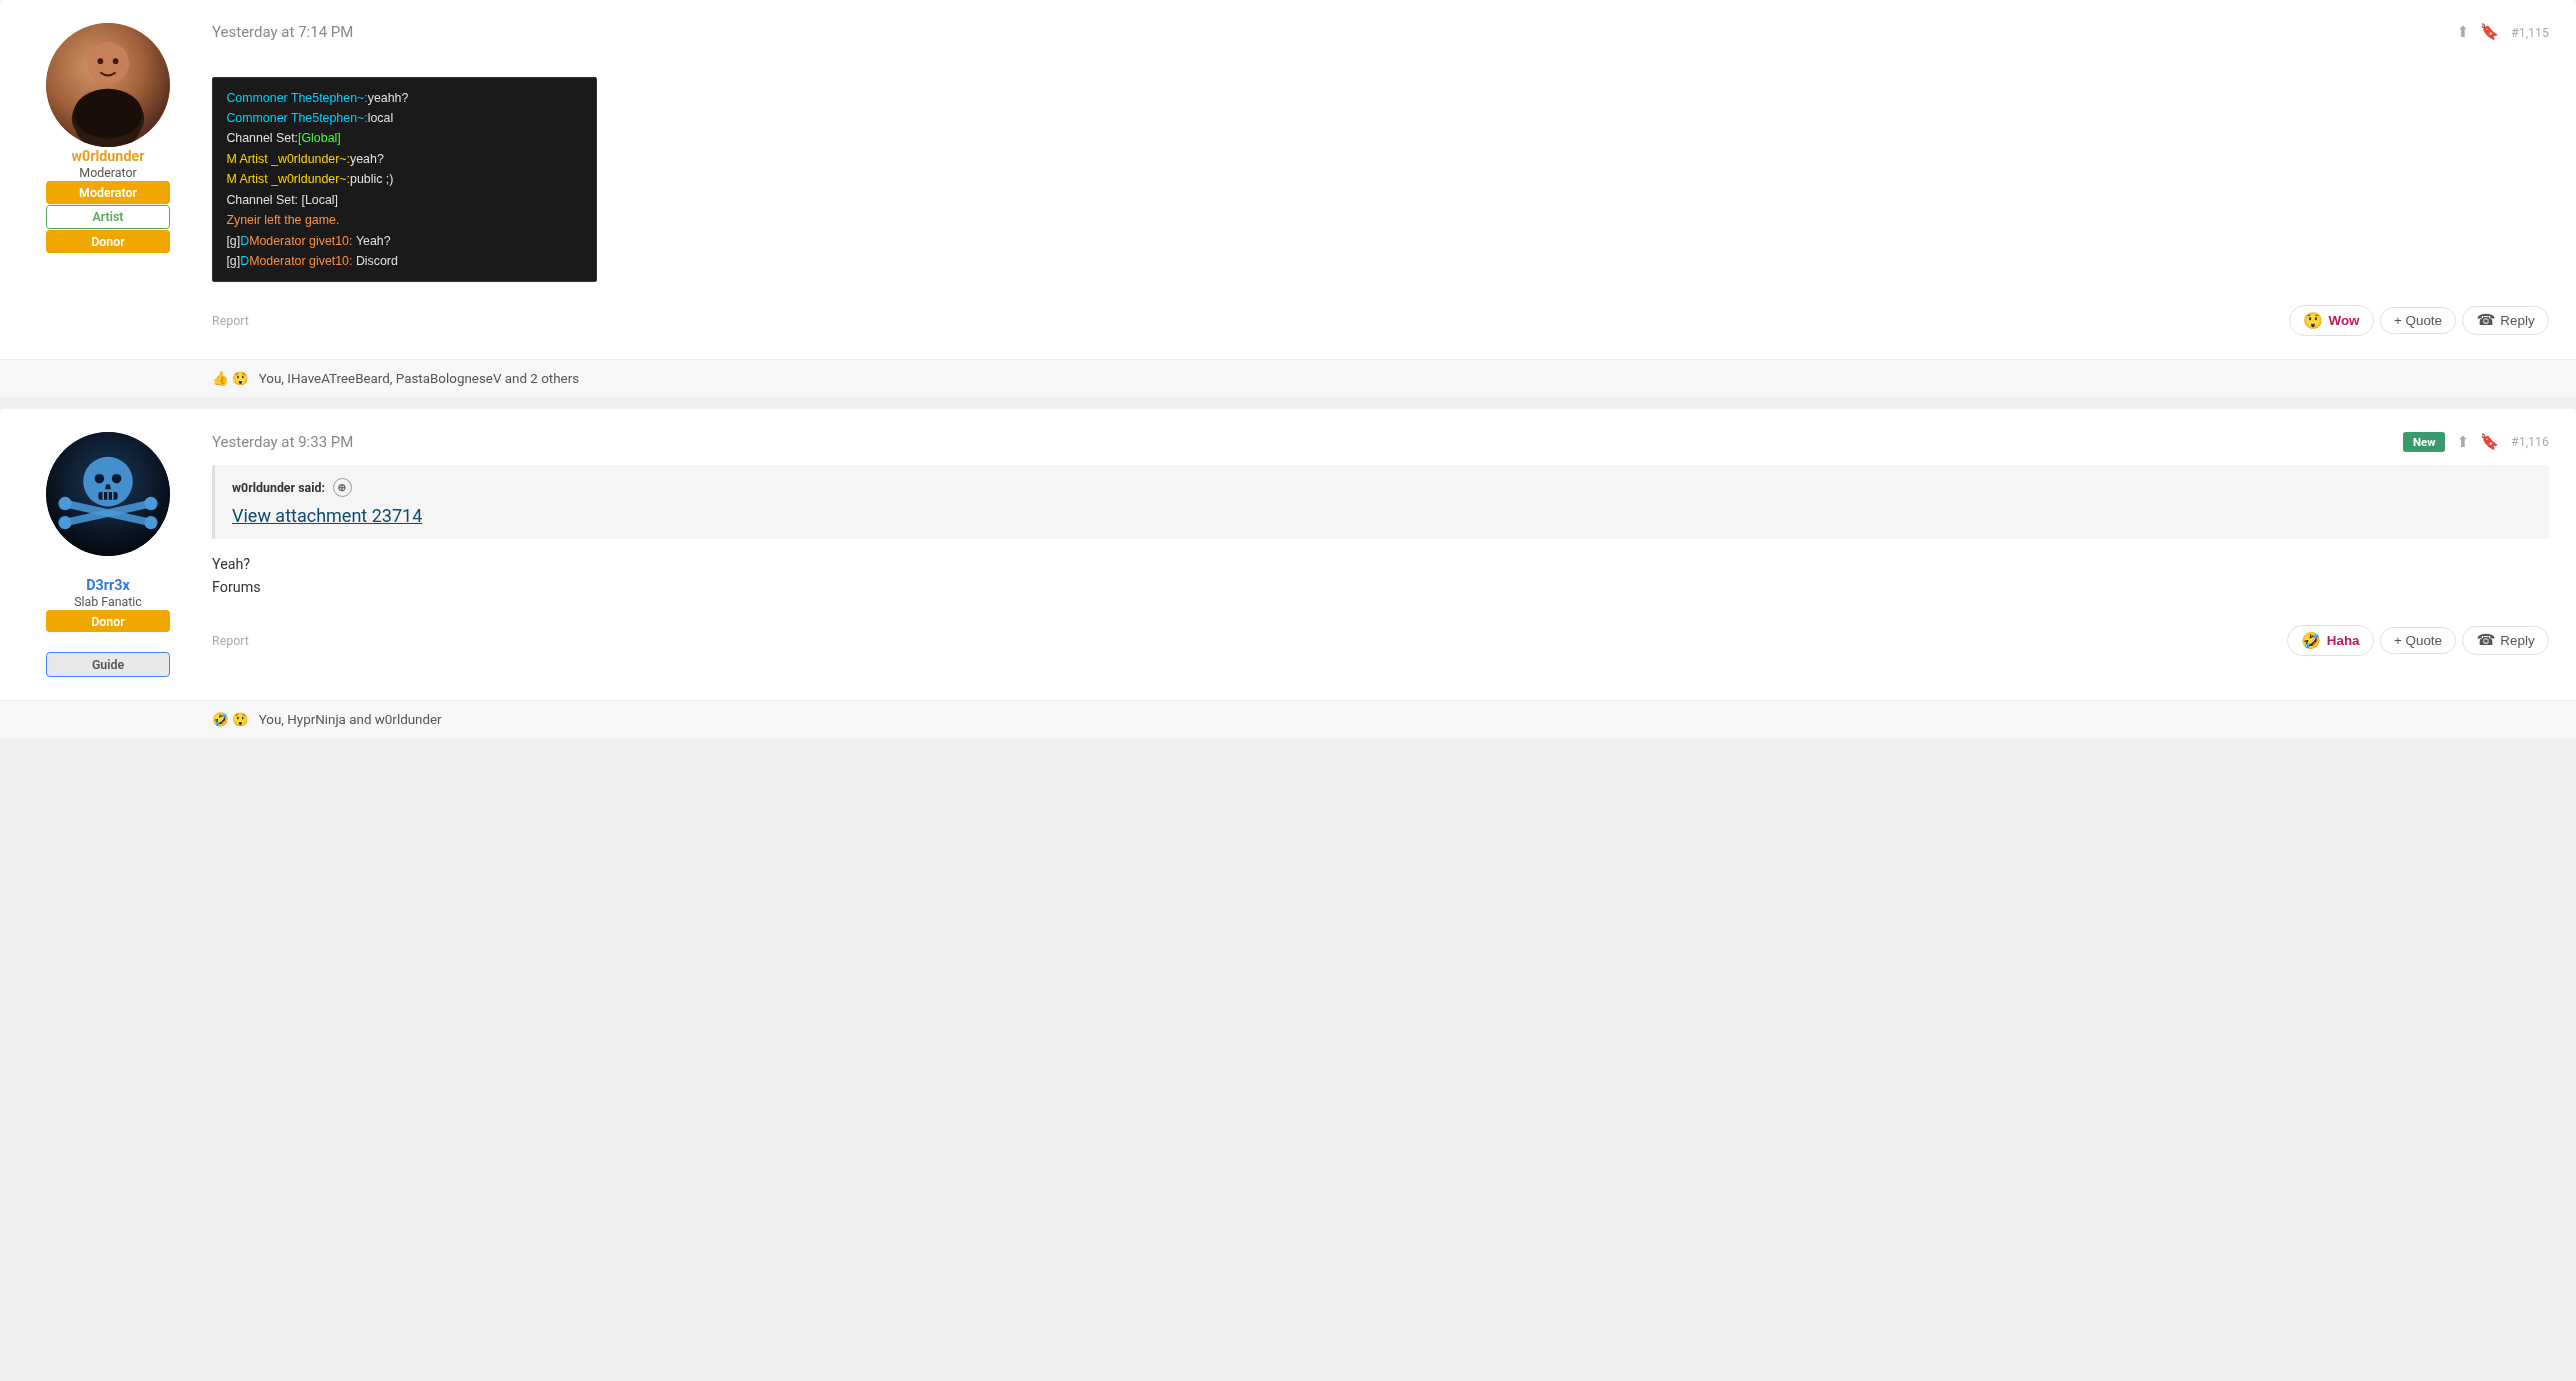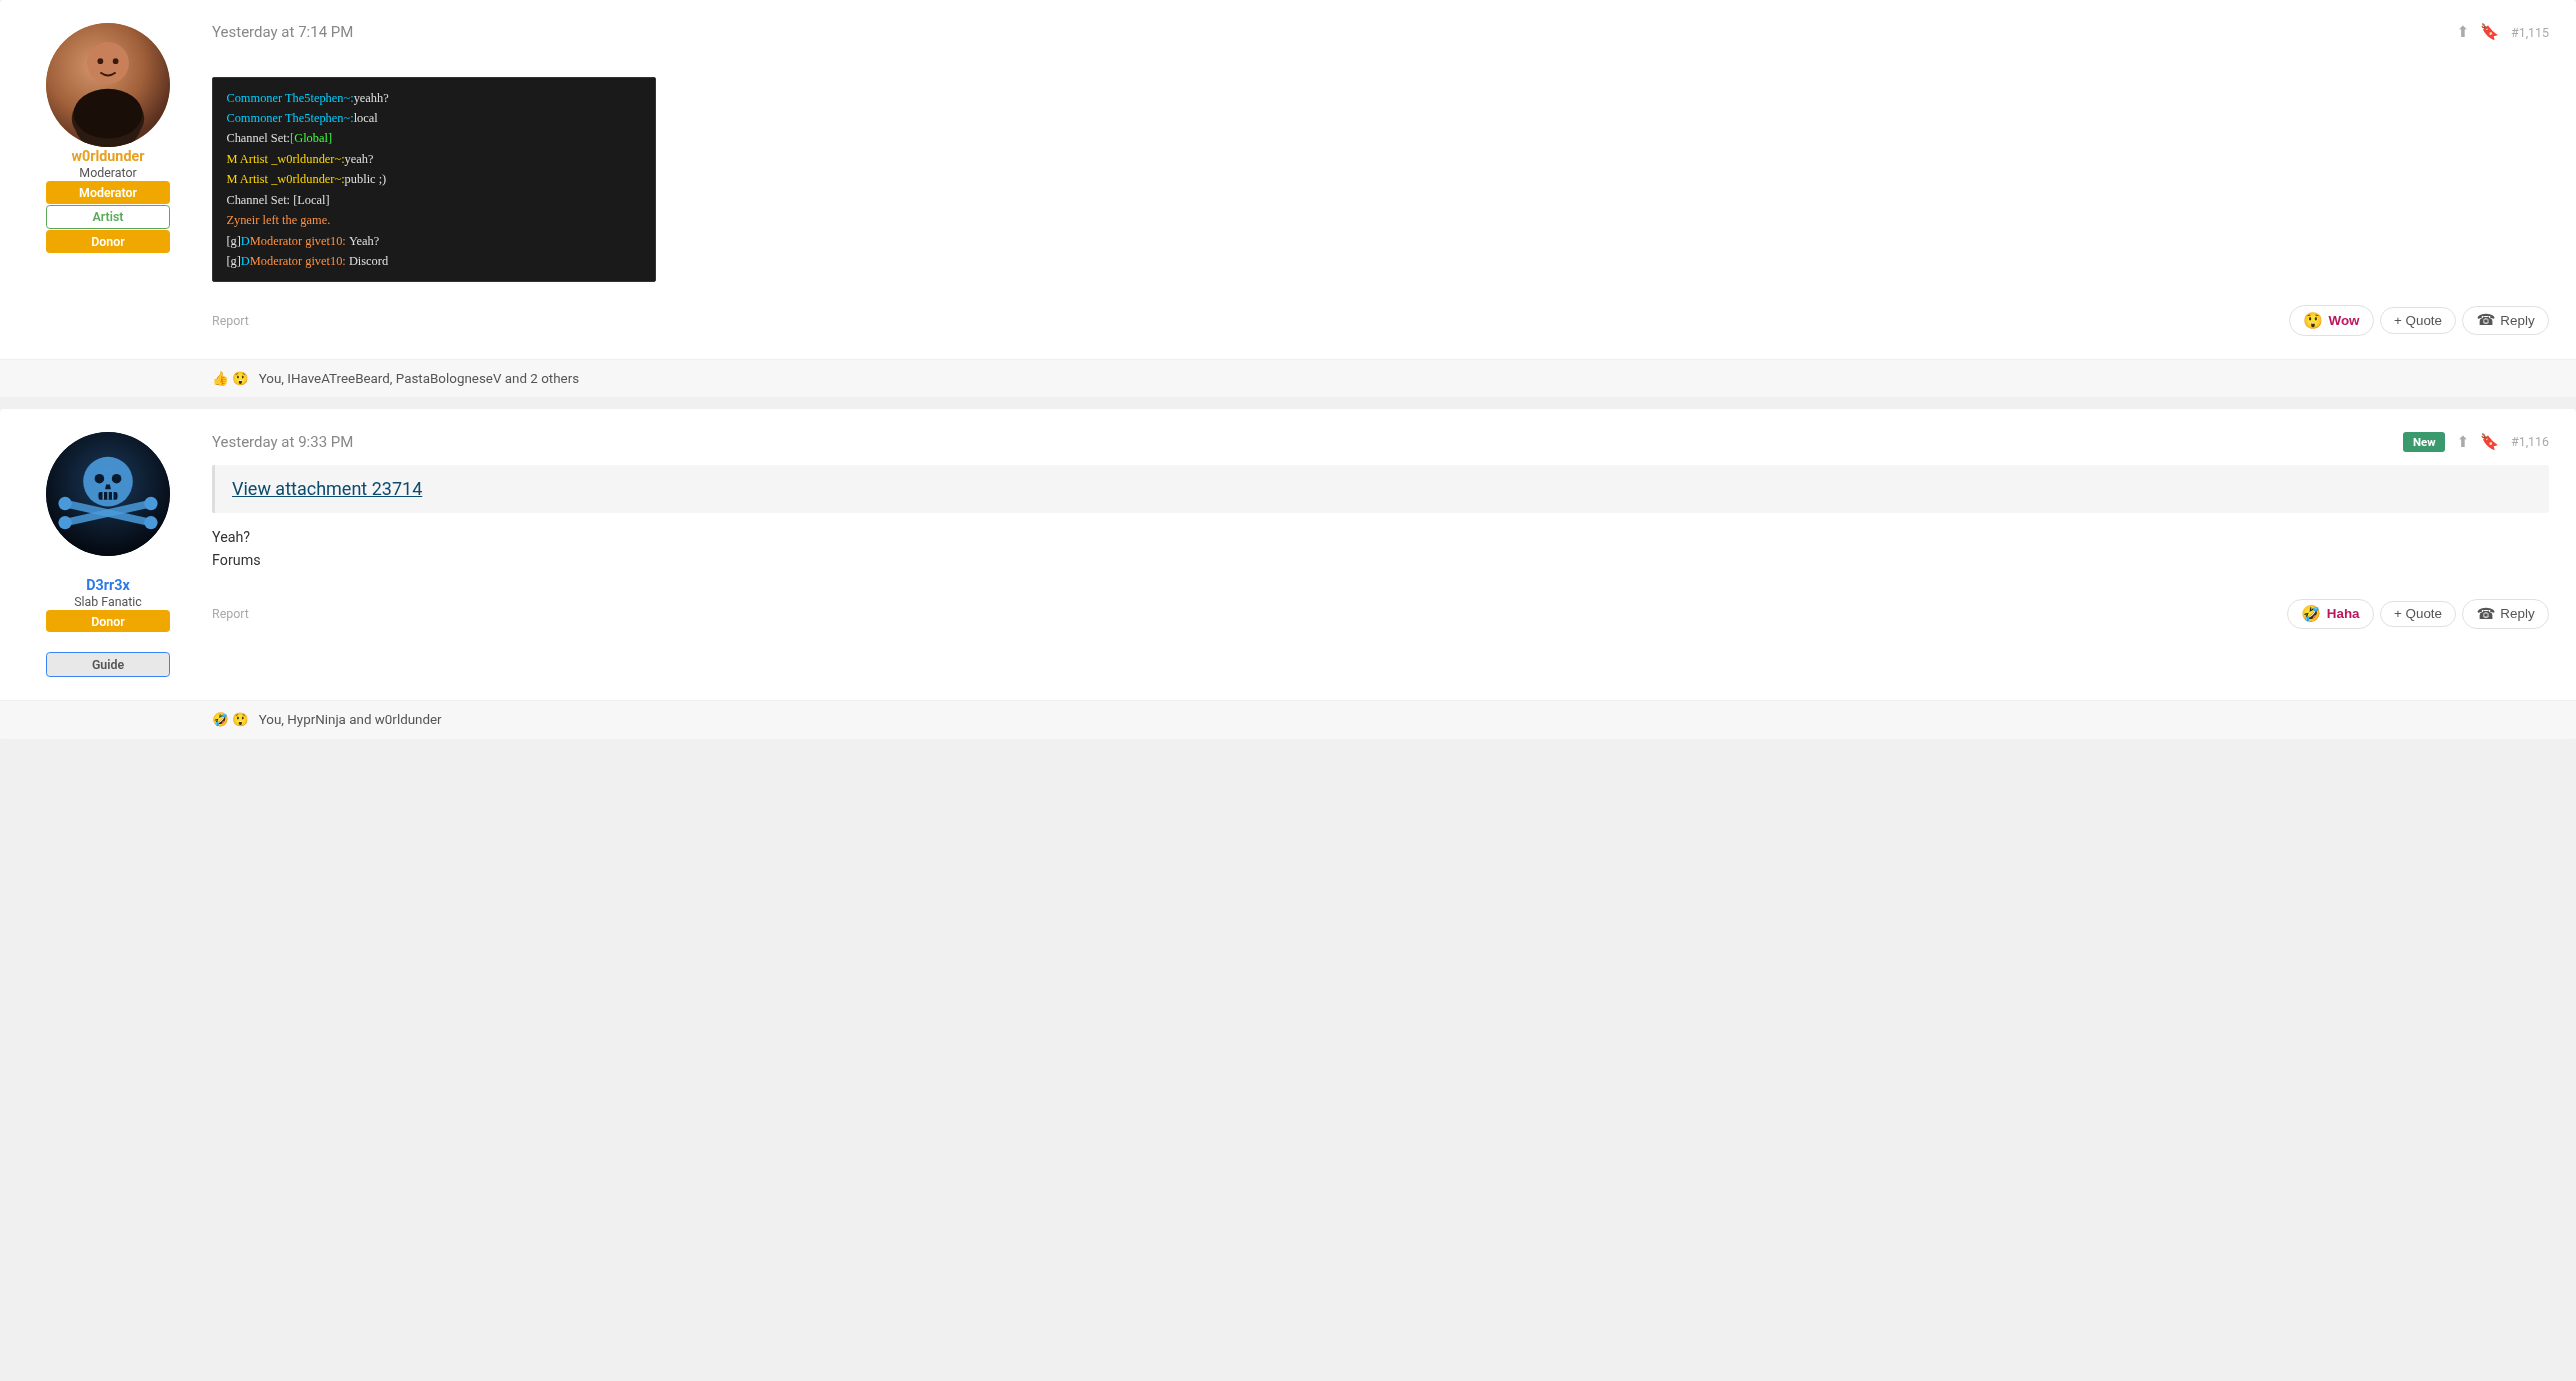--- a/index.html
+++ b/index.html
@@ -130,26 +130,26 @@
       cursor: pointer;
     }
 
     .post-number {
       color: #aaa;
       font-size: 12.4px;
     }
 
     
     .game-screenshot {
-      width: 444px;
+      width: 385px;
       background: #1a1a1a;
       border: 1.9px solid #333;
       border-radius: 1.9px;
       padding: 9.5px 13.4px;
-      font-family: Liberation Serif, serif;
+      font-family: Liberation Sans, sans-serif;
       font-size: 12.4px;
       line-height: 1.65;
       margin-bottom: 15.3px;
       margin-top: 36px;
     }
 
     .line { display: flex; flex-wrap: wrap; }
     .c-white { color: #e0e0e0; }
     .c-cyan { color: #00d0ff; }
     .c-green { color: #40ff40; }
@@ -455,20 +455,24 @@
         <div class="post-timestamp">Yesterday at 9:33 PM</div>
         <div class="post-meta-right">
           <span class="new-badge">New</span>
           <span class="icon-btn">⬆</span>
           <span class="icon-btn">🔖</span>
           <span class="post-number">#1,116</span>
         </div>
       </div>
 
       <div class="quote-block">
+        <div class="quote-author">
+          <span>w0rldunder said:</span>
+          <span class="quote-expand">⊕</span>
+        </div>
         <a class="quote-link">View attachment 23714</a>
       </div>
 
       <div class="post-body-text">
         <div>Yeah?</div>
         <div>Forums</div>
       </div>
 
       <div class="post-footer">
         <span class="report-link">Report</span>

